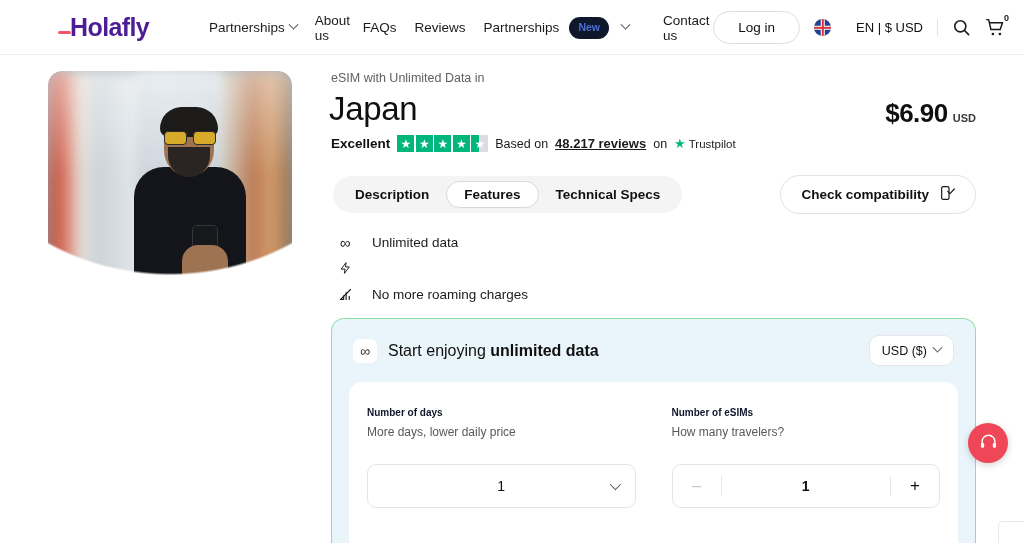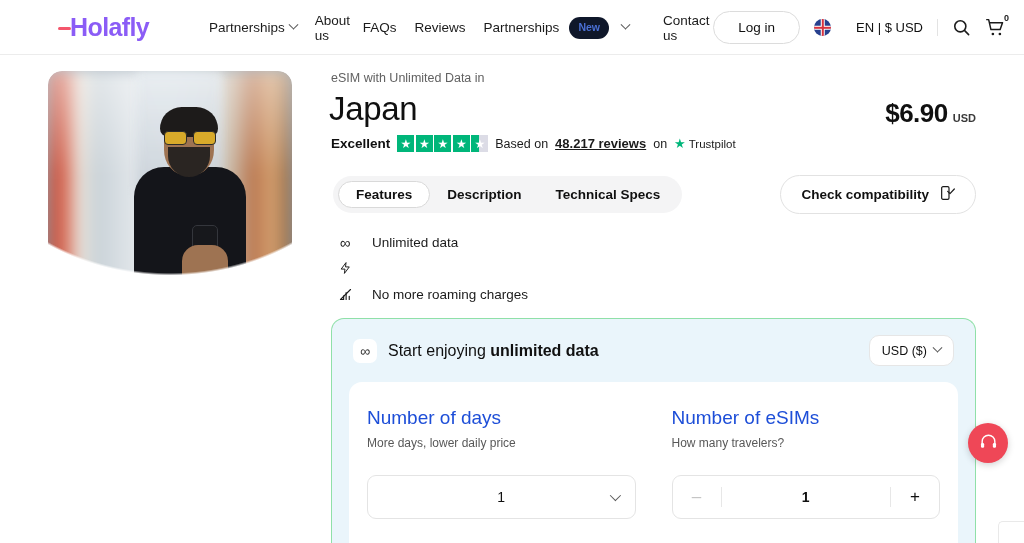--- a/index.html
+++ b/index.html
@@ -15,22 +15,22 @@
   .header {
     position: absolute; top: 0; left: 0;
     width: 1024px; height: 55px;
     background: #ffffff;
     border-bottom: 1px solid #ececec;
     display: flex; align-items: center;
   }
   .logo {
     position: absolute; left: 58px; top: 13px;
     font-size: 25px; font-weight: bold;
-    color: #8b5cf6; letter-spacing: -0.6px;
-    display: flex; align-items: center;
+    color: #4c1d95; letter-spacing: -0.6px;
+    display: flex; align-items: flex-end;
   }
   .logo-cross {
     display: inline-block; position: relative;
     width: 13px; height: 20px; margin-right: -1px;
   }
   .logo-cross::before {
     content: ""; position: absolute;
     left: 0; top: 9px; width: 13px; height: 3.2px;
     background: #f4566c; border-radius: 2px;
   }
@@ -246,21 +246,21 @@
     height: 31px; padding: 0 12px; display:flex; align-items:center;
     gap: 7px; font-size: 12.5px; font-weight: 500; cursor:pointer;
   }
   .card {
     margin: 0 17px; background:#fff;
     border-radius: 13px 13px 0 0;
     height: 162px; padding: 25px 0 0 0;
     display: flex;
   }
   .col { width: 50%; padding: 0 18px; }
-  .col-title { font-size: 19px; font-weight: 400; color:#1d4ed8; }
+  .col-title { font-size: 10px; font-weight: 700; color:#0f172a; }
   .col-sub { font-size: 12px; color:#585858; margin-top: 7px; }
   .ctl { margin-top: 25px; }
   .dd {
     height: 44px; border:1px solid #e4e4e4; border-radius: 9px;
     background:#fff; display:flex; align-items:center;
     justify-content:center; position:relative;
     font-size: 14px; font-weight: 500; cursor:pointer;
   }
   .dd .chev2 {
     position:absolute; right: 17px;
@@ -397,22 +397,22 @@
   <span class="trust-text">Based on</span>
   <span class="trust-link">48.217 reviews</span>
   <span class="trust-text">on</span>
   <span class="tp-mark">
     <span class="tp-star">★</span>
     <span class="tp-name">Trustpilot</span>
   </span>
 </div>
 
 <div class="tabs">
+  <div class="tab">Description</div>
   <div class="tab active">Features</div>
-  <div class="tab">Description</div>
   <div class="tab">Technical Specs</div>
 </div>
 
 <div class="btn-compat">
   <span>Check compatibility</span>
   <span>
     <svg width="16" height="16" viewBox="0 0 24 24" fill="none" stroke="#1b1b1b" stroke-width="1.8">
       <rect x="4" y="2.5" width="11" height="19" rx="2"></rect>
       <path d="M13 9.5l3.5 3.5L23 6" stroke-linecap="round" stroke-linejoin="round"></path>
     </svg>

